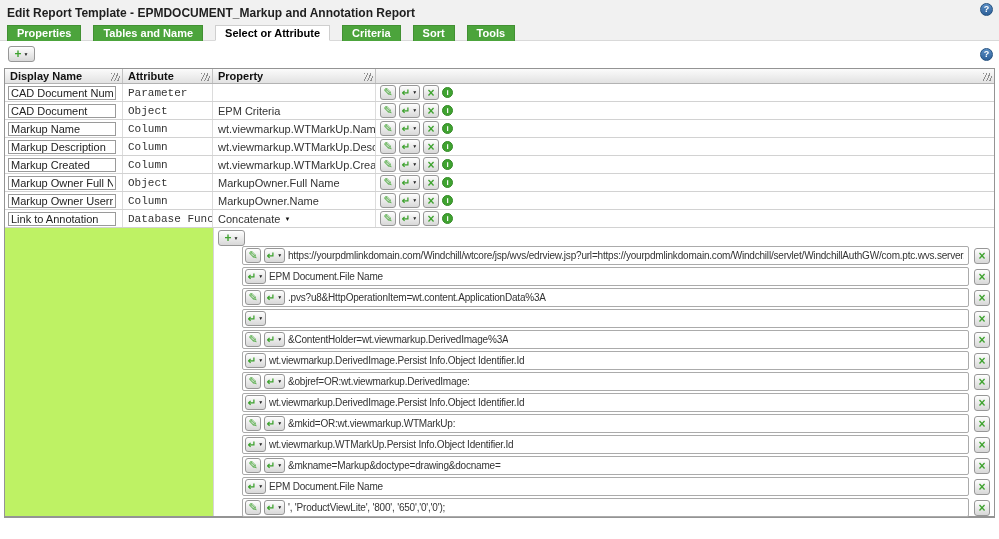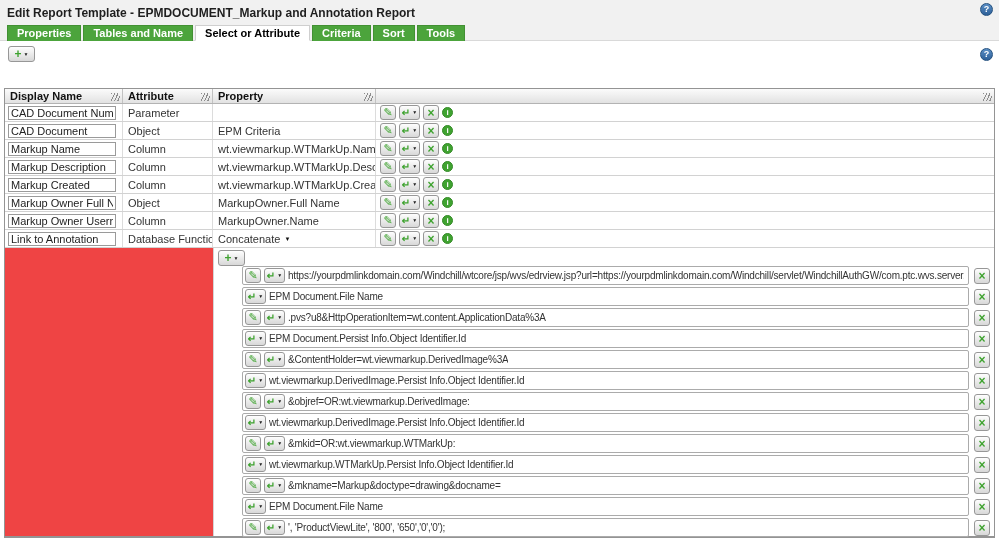--- a/index.html
+++ b/index.html
@@ -24,21 +24,21 @@
   .help-icon {
     position: absolute; width: 13px; height: 13px; border-radius: 50%;
     background: linear-gradient(#5b8fc6, #2d5f98);
     border: 1px solid #24517f;
     color: #fff; font-size: 9px; font-weight: bold;
     display: flex; align-items: center; justify-content: center;
     cursor: pointer; line-height: 1;
   }
   .help1 { top: 3px;  right: 6px; }
   .help2 { top: 48px; right: 6px; }
-  .tabs { position: absolute; left: 7px; bottom: -1px; display: flex; gap: 2px; }
+  .tabs { position: absolute; left: 7px; bottom: -1px; display: flex; gap: 12px; }
   .tab {
     height: 16px; line-height: 15px; padding: 0 9px;
     background: #4ca43c; color: #fff;
     border: 1px solid #429033; border-bottom: none;
     font-weight: bold; font-size: 11px; cursor: pointer; white-space: nowrap;
   }
   .tab.active {
     background: #fff; color: #000;
     border: 1px solid #cfcfcf; border-bottom: 1px solid #fff;
   }
@@ -62,39 +62,39 @@
   .info-circle {
     width: 11px; height: 11px; border-radius: 50%;
     background: #3fa330; border: 1px solid #358a28;
     color: #fff; font-size: 8px; font-weight: bold;
     display: inline-flex; align-items: center; justify-content: center;
     line-height: 1; cursor: pointer; flex: none;
   }
   
   .tbl {
     position: absolute; left: 4px; top: 68px; width: 991px; height: 450px;
-    border: 1px solid #949494; border-bottom-width: 2px; background: #ef4444; margin-top: 20px;
+    border: 1px solid #949494; border-bottom-width: 2px; background: #bef264;
   }
   .thead {
     display: flex; height: 15px;
     background: linear-gradient(#fbfbfb, #e2e2e2);
     border-bottom: 1px solid #b3b3b3;
   }
   .th { position: relative; font-weight: bold; color: #111; padding: 1px 14px 0 5px; border-right: 1px solid #c2c2c2; white-space: nowrap; }
   .th1 { width: 118px; } .th2 { width: 90px; } .th3 { width: 163px; }
   .th4 { flex: 1; border-right: none; }
   .handle {
     position: absolute; right: 2px; bottom: 2px; width: 9px; height: 8px;
     background: repeating-linear-gradient(115deg, #8d8d8d 0 1px, transparent 1px 3px);
     cursor: col-resize;
   }
   .tr { display: flex; height: 18px; border-bottom: 1px solid #d2d2d2; background: #fff; }
   .td { display: flex; align-items: center; border-right: 1px solid #dcdcdc; overflow: hidden; white-space: nowrap; }
   .td1 { width: 118px; padding-left: 3px; }
-  .td2 { width: 90px;  padding-left: 5px; }
+  .td2 { width: 90px;  padding-left: 5px; font-family: Liberation Mono, monospace; }
   .td3 { width: 163px; padding-left: 5px; }
   .td4 { flex: 1; border-right: none; padding-left: 4px; gap: 3px; }
   .name-input {
     width: 108px; height: 14px;
     border: 1px solid #9a9a9a; background: #fff;
     font-family: "Liberation Sans", sans-serif; font-size: 11px; color: #222;
     padding: 0 2px;
   }
   .dd { display: inline-flex; align-items: center; gap: 4px; cursor: pointer; }
   .dd-caret { font-size: 6px; color: #111; line-height: 1; }
@@ -401,21 +401,20 @@
             <span class="del-glyph">×</span>
           </button>
       </div>
 
       <div class="arg-row">
         <div class="arg-box">
           <button class="btn insert-btn">
               <span class="insert-glyph">↵</span>
               <span class="caret">▼</span>
             </button>
-          <span class="arg-text">EPM Document.Persist Info.Object Identifier.Id</span>
         </div>
         <button class="btn arg-x">
             <span class="del-glyph">×</span>
           </button>
       </div>
 
       <div class="arg-row">
         <div class="arg-box">
           <button class="btn pencil-btn">
               <span class="pencil-glyph">✎</span>

